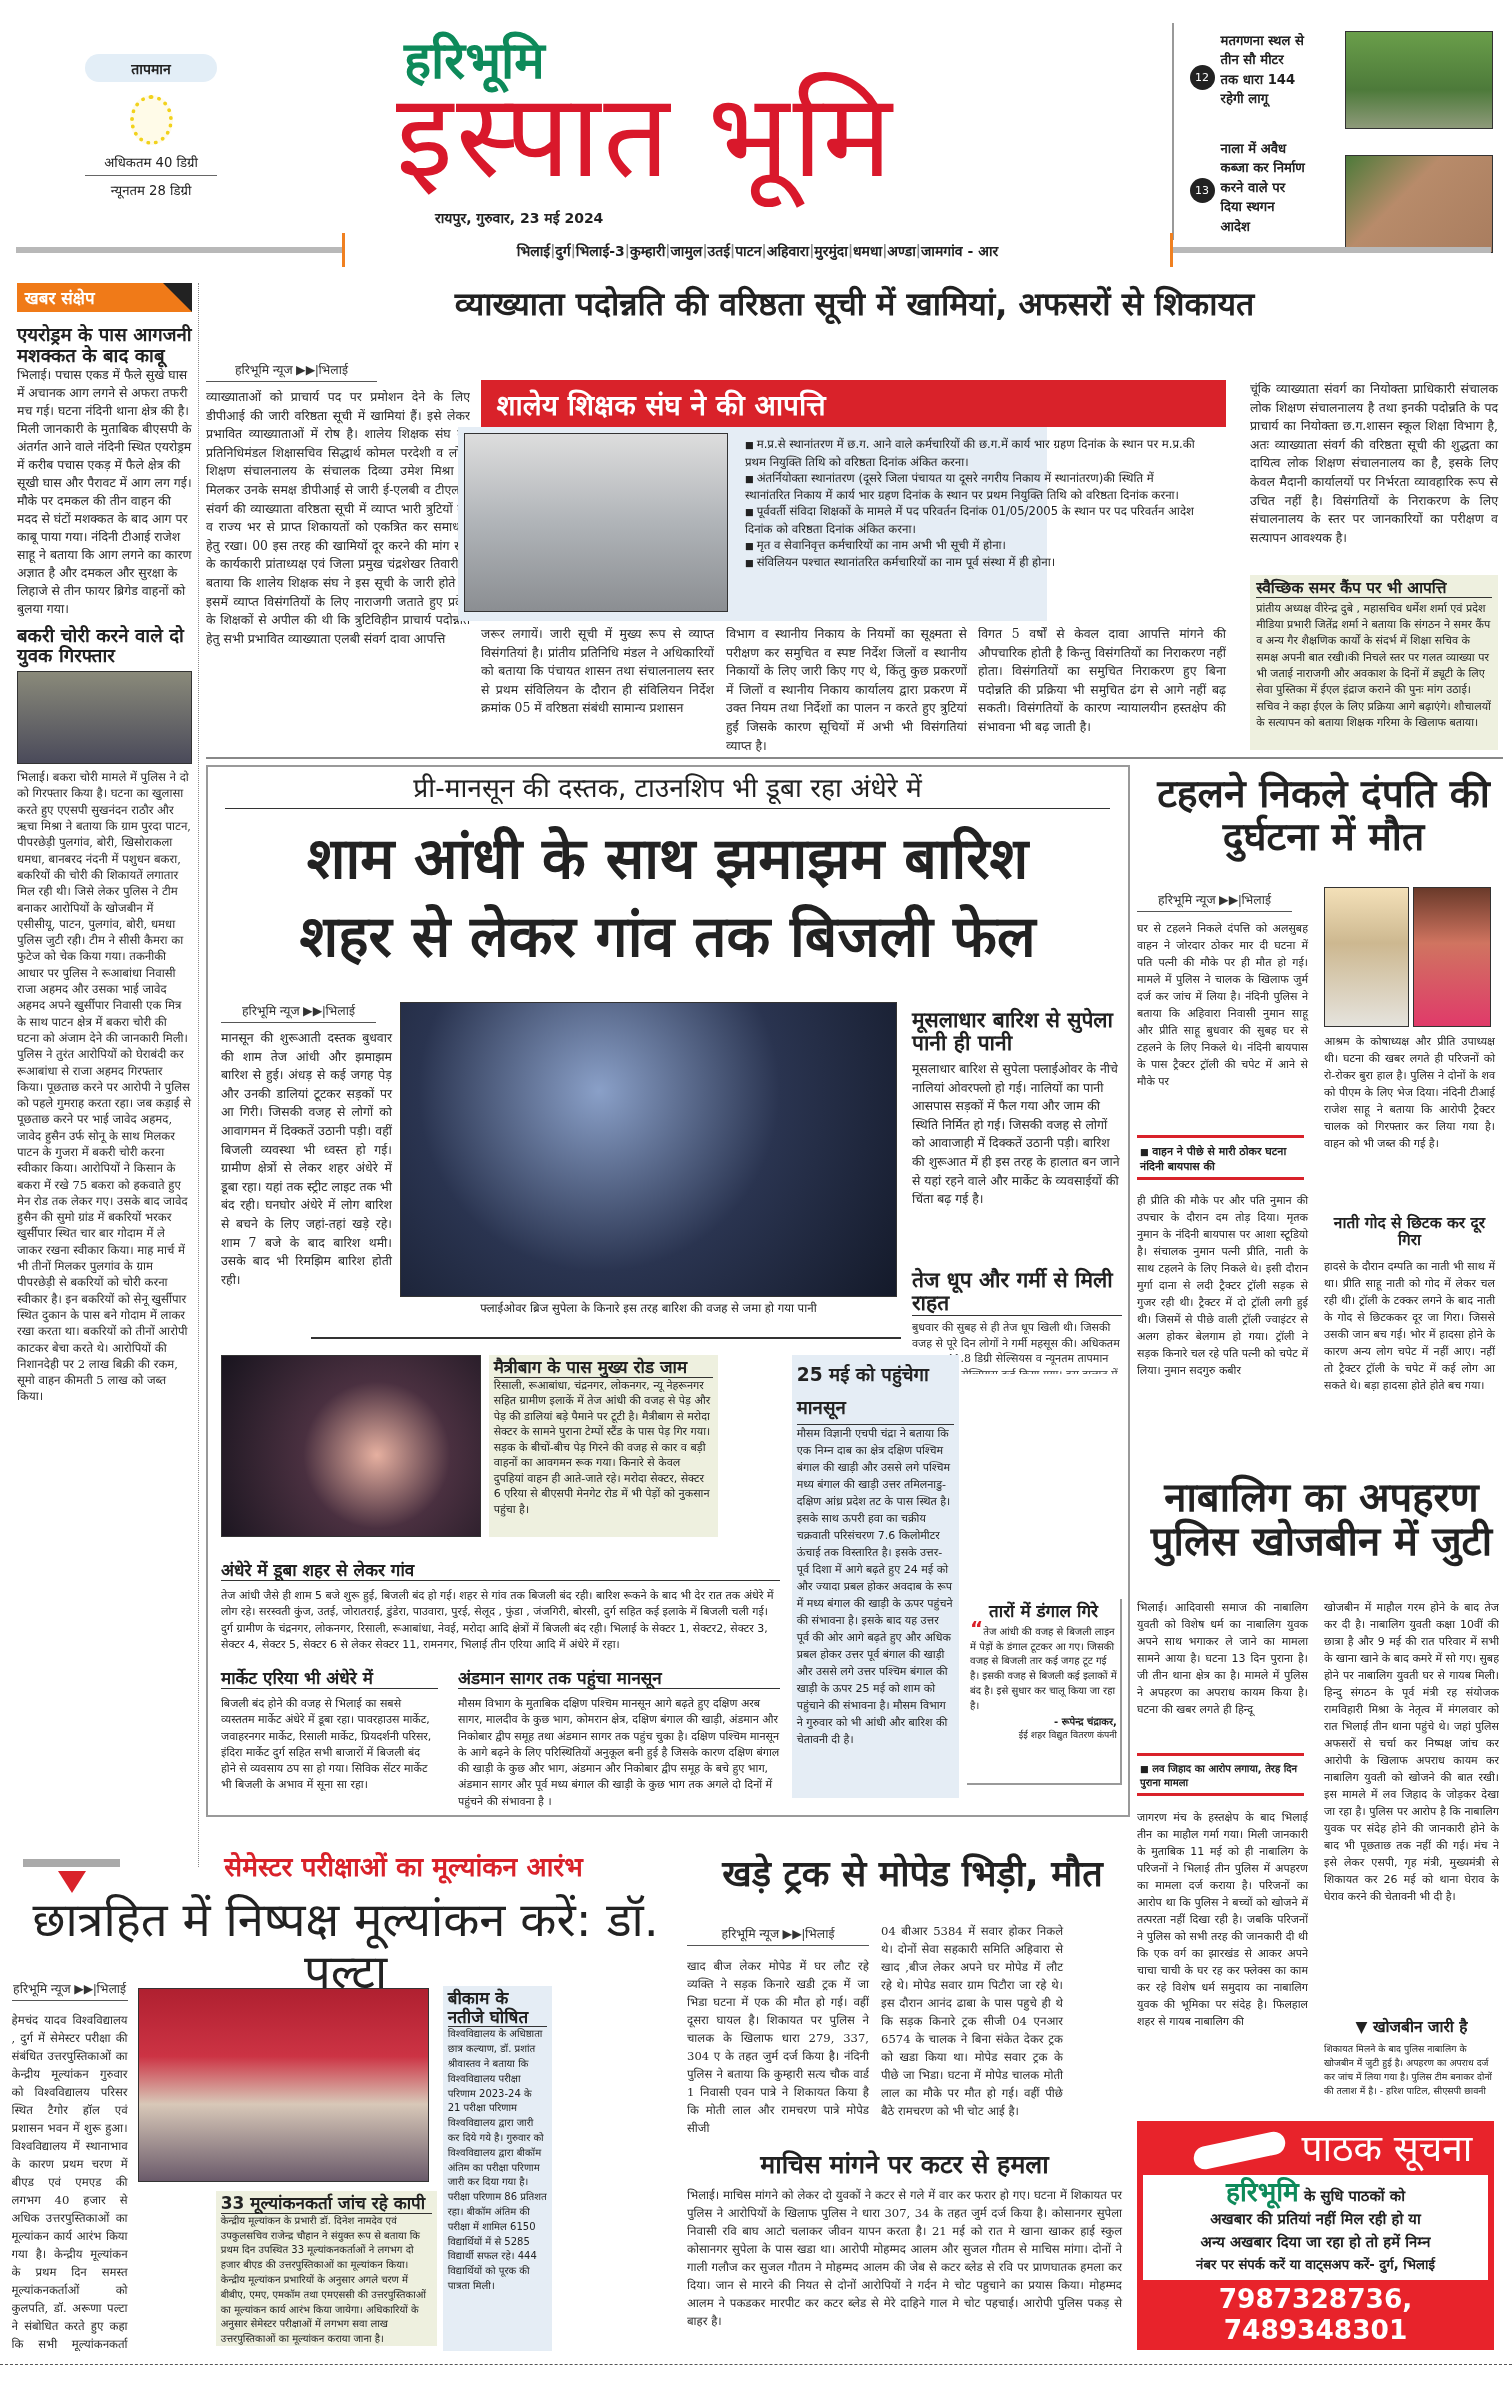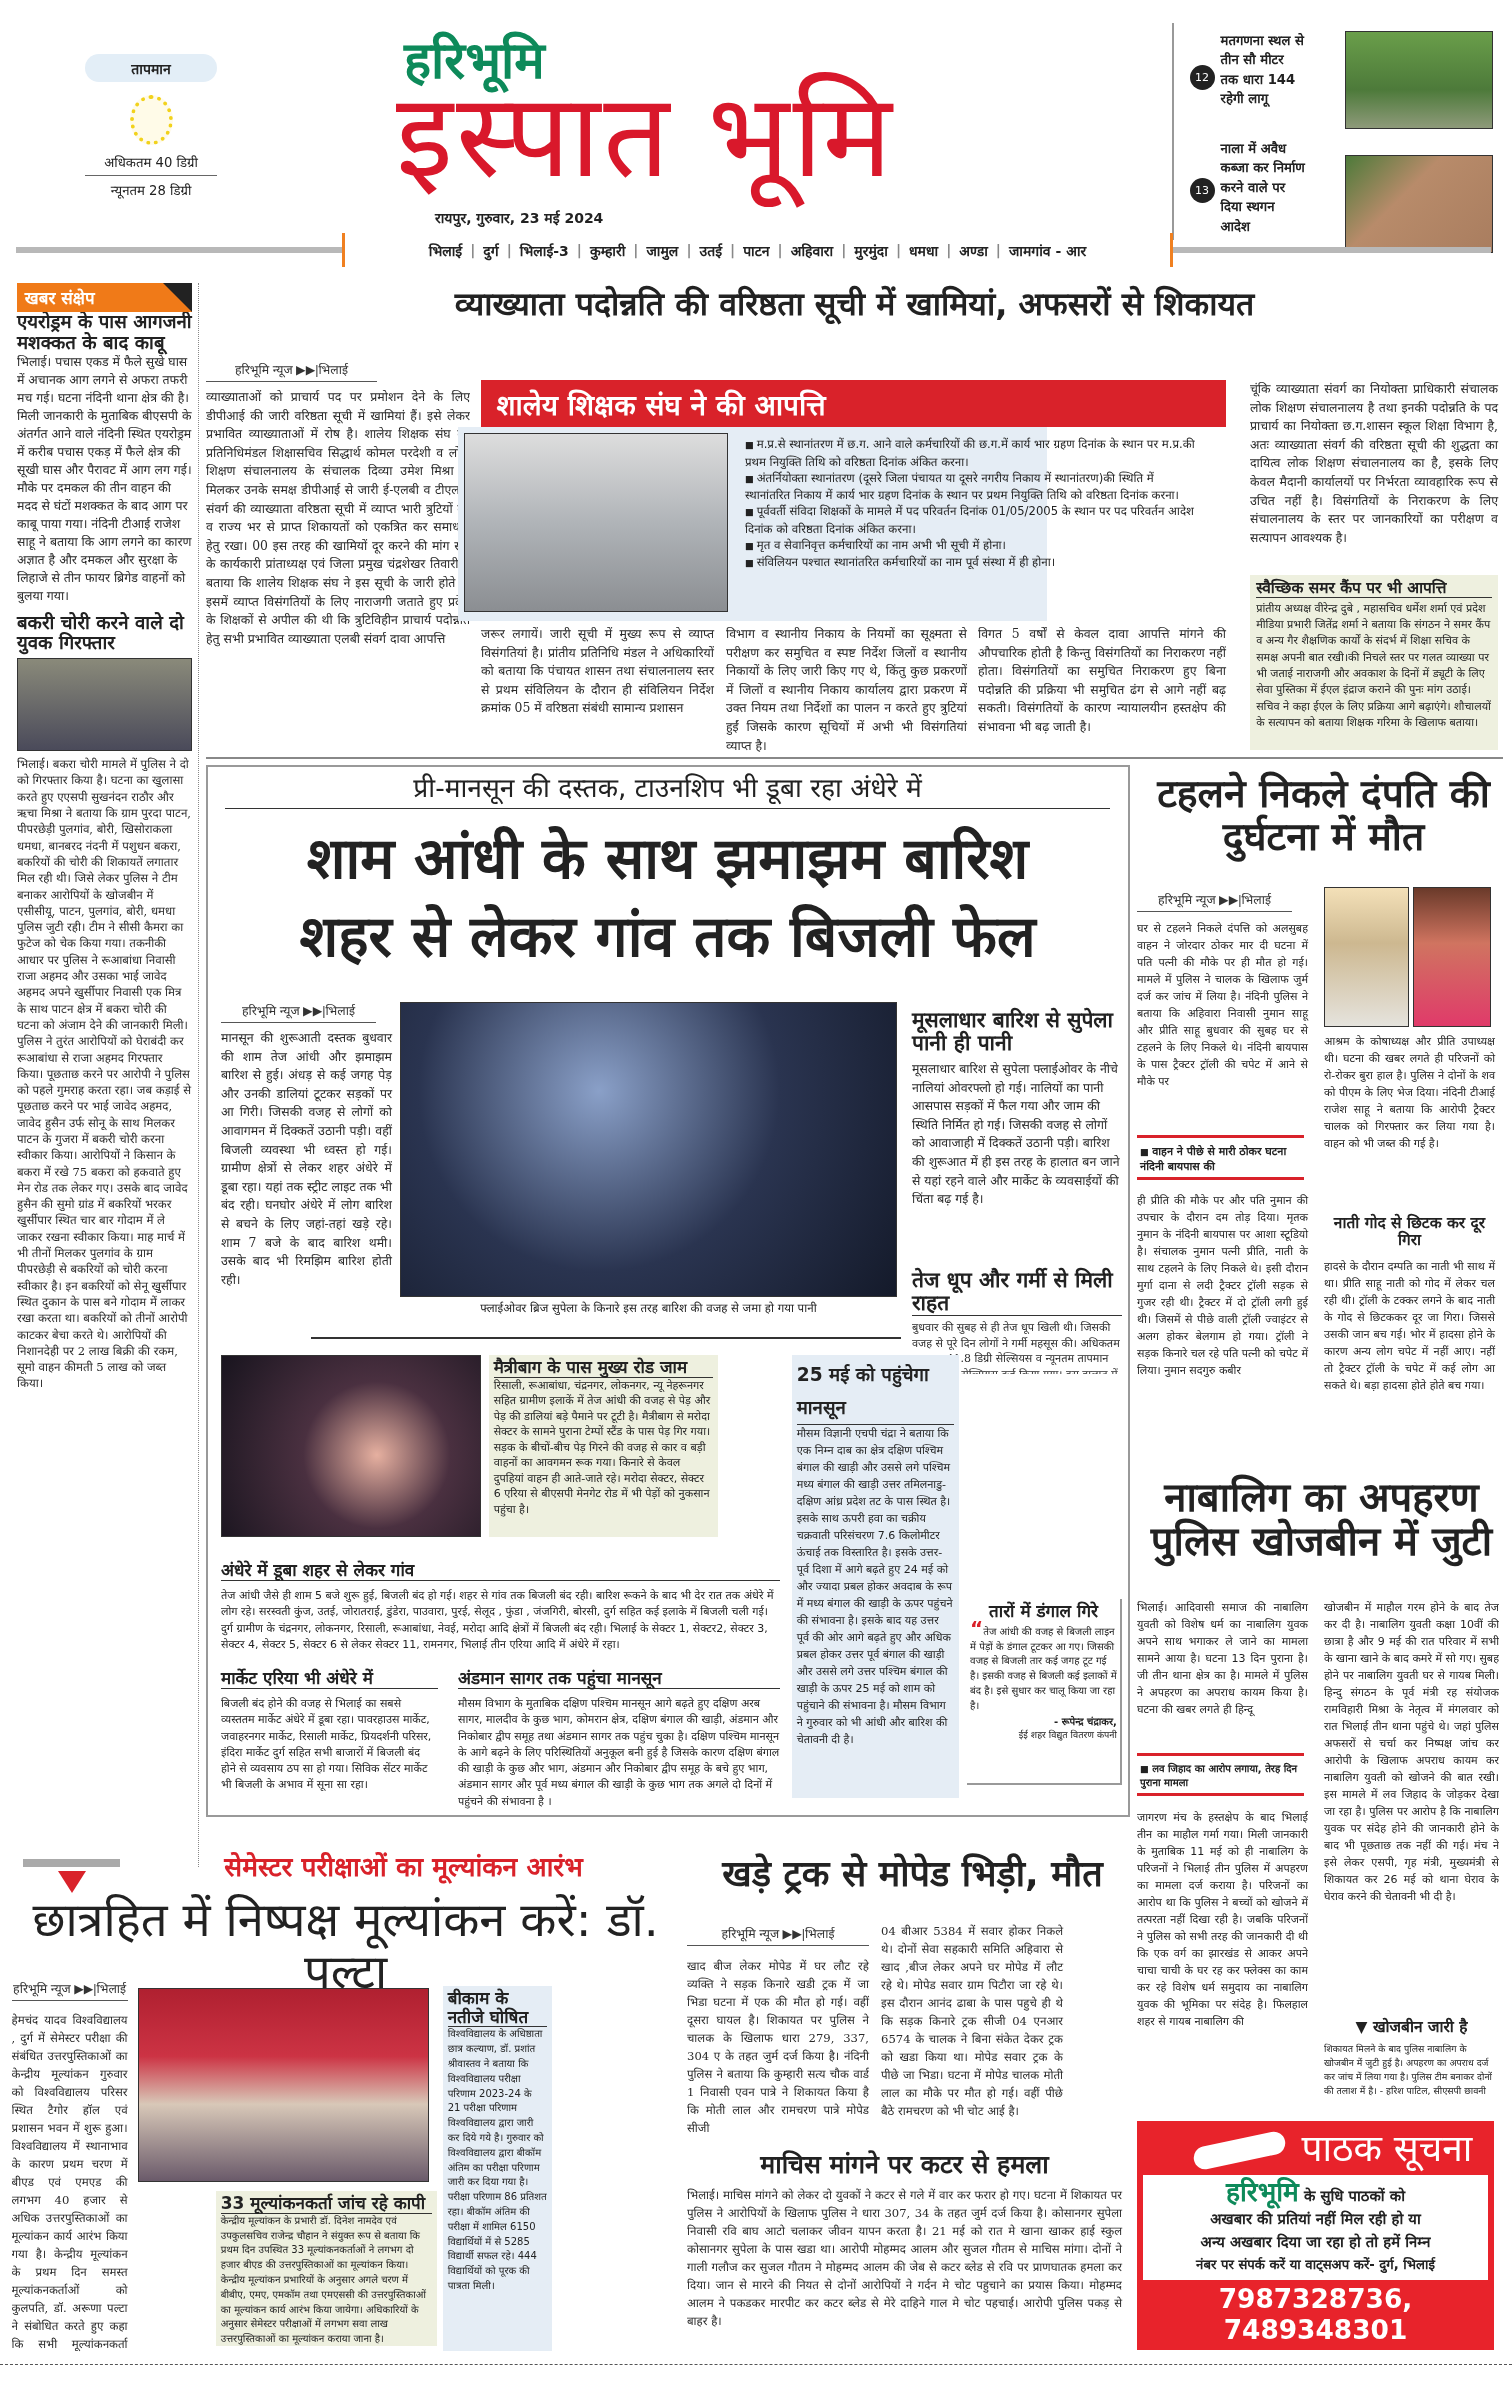--- a/index.html
+++ b/index.html
@@ -35,21 +35,21 @@
     <div style="position:absolute;left:155px;top:0;width:148px;height:98px;background:linear-gradient(#6a9e4a,#4d7a3a 60%,#8e9a7a);border:0.8px solid #333"></div>
   </div>
   <div style="position:absolute;left:15.5px;top:116px;width:318px;height:101px">
     <span style="position:absolute;left:0;top:39px;width:25px;height:25px;border-radius:50%;background:#222;color:#fff;font-size:11px;text-align:center;line-height:25px">13</span>
     <div style="position:absolute;left:31px;top:0;width:85px;font-size:13.2px;line-height:19.4px;font-weight:bold">नाला में अवैध कब्जा कर निर्माण करने वाले पर दिया स्थगन आदेश</div>
     <div style="position:absolute;left:155px;top:15.5px;width:148px;height:98px;background:linear-gradient(135deg,#4d7a3a,#b88b6a 40%,#a97d5f);border:0.8px solid #333"></div>
   </div>
 </div>
 
 <div class="abs" style="left:15.5px;top:247px;width:1475px;height:6.2px;background:#b8b8b8"></div>
-<div class="abs" style="left:342px;top:233px;width:831px;height:34px;background:#fff;border-left:3.1px solid #f08020;border-right:3.1px solid #f08020;display:flex;align-items:center;justify-content:center;gap:8px;font-size:14px;font-weight:bold">
+<div class="abs" style="left:342px;top:233px;width:831px;height:34px;background:#fff;border-left:3.1px solid #f08020;border-right:3.1px solid #f08020;display:flex;align-items:center;justify-content:center;gap:0;font-size:14px;font-weight:bold">
 <span>भिलाई</span>
     <span style="color: rgb(136, 136, 136);"> | </span>
     <span>दुर्ग</span>
     <span style="color: rgb(136, 136, 136);"> | </span>
     <span>भिलाई-3</span>
     <span style="color: rgb(136, 136, 136);"> | </span>
     <span>कुम्हारी</span>
     <span style="color: rgb(136, 136, 136);"> | </span>
     <span>जामुल</span>
     <span style="color: rgb(136, 136, 136);"> | </span>
@@ -64,21 +64,21 @@
     <span>धमधा</span>
     <span style="color: rgb(136, 136, 136);"> | </span>
     <span>अण्डा</span>
     <span style="color: rgb(136, 136, 136);"> | </span>
     <span>जामगांव - आर</span>
   </div>
 
 <div class="abs" style="left:17px;top:283px;width:175px">
   <div style="background:#f07a18;color:#fff;font-size:17px;font-weight:bold;padding:3.1px 7.8px;position:relative"><span>खबर संक्षेप</span><span style="position:absolute;right:0;top:0;border-top:29.5px solid #222;border-left:29.5px solid transparent"></span></div>
   <div>
-    <div class="hd" style="font-size:18.6px;margin-top:0">एयरोड्रम के पास आगजनी मशक्कत के बाद काबू</div>
+    <div class="hd" style="font-size:18.6px;margin-top:13px">एयरोड्रम के पास आगजनी मशक्कत के बाद काबू</div>
     <div class="txt" style="font-size:12.4px;line-height:18px;text-align:left">भिलाई। पचास एकड में फैले सुखे घास में अचानक आग लगने से अफरा तफरी मच गई। घटना नंदिनी थाना क्षेत्र की है। मिली जानकारी के मुताबिक बीएसपी के अंतर्गत आने वाले नंदिनी स्थित एयरोड्रम में करीब पचास एकड़ में फैले क्षेत्र की सूखी घास और पैरावट में आग लग गई। मौके पर दमकल की तीन वाहन की मदद से घंटों मशक्कत के बाद आग पर काबू पाया गया। नंदिनी टीआई राजेश साहू ने बताया कि आग लगने का कारण अज्ञात है और दमकल और सुरक्षा के लिहाजे से तीन फायर ब्रिगेड वाहनों को बुलया गया।</div>
   </div>
   <div>
     <div class="hd" style="font-size:18.6px;margin-top:7.8px">बकरी चोरी करने वाले दो युवक गिरफ्तार</div>
     <div class="photo" style="height:93px;margin:4.7px 0;background:linear-gradient(#8a8a7a,#4a4a5a)"></div>
     <div class="txt" style="font-size:11.6px;line-height:16.3px;text-align:left;height:1002px;overflow:hidden">भिलाई। बकरा चोरी मामले में पुलिस ने दो को गिरफ्तार किया है। घटना का खुलासा करते हुए एएसपी सुखनंदन राठौर और ऋचा मिश्रा ने बताया कि ग्राम पुरदा पाटन, पीपरछेड़ी पुलगांव, बोरी, खिसोराकला धमधा, बानबरद नंदनी में पशुधन बकरा, बकरियों की चोरी की शिकायतें लगातार मिल रही थी। जिसे लेकर पुलिस ने टीम बनाकर आरोपियों के खोजबीन में एसीसीयू, पाटन, पुलगांव, बोरी, धमधा पुलिस जुटी रही। टीम ने सीसी कैमरा का फुटेज को चेक किया गया। तकनीकी आधार पर पुलिस ने रूआबांधा निवासी राजा अहमद और उसका भाई जावेद अहमद अपने खुर्सीपार निवासी एक मित्र के साथ पाटन क्षेत्र में बकरा चोरी की घटना को अंजाम देने की जानकारी मिली। पुलिस ने तुरंत आरोपियों को घेराबंदी कर रूआबांधा से राजा अहमद गिरफ्तार किया। पूछताछ करने पर आरोपी ने पुलिस को पहले गुमराह करता रहा। जब कड़ाई से पूछताछ करने पर भाई जावेद अहमद, जावेद हुसैन उर्फ सोनू के साथ मिलकर पाटन के गुजरा में बकरी चोरी करना स्वीकार किया। आरोपियों ने किसान के बकरा में रखे 75 बकरा को हकवाते हुए मेन रोड तक लेकर गए। उसके बाद जावेद हुसैन की सुमो ग्रांड में बकरियों भरकर खुर्सीपार स्थित चार बार गोदाम में ले जाकर रखना स्वीकार किया। माह मार्च में भी तीनों मिलकर पुलगांव के ग्राम पीपरछेड़ी से बकरियों को चोरी करना स्वीकार है। इन बकरियों को सेनू खुर्सीपार स्थित दुकान के पास बने गोदाम में लाकर रखा करता था। बकरियों को तीनों आरोपी काटकर बेचा करते थे। आरोपियों की निशानदेही पर 2 लाख बिक्री की रकम, सूमो वाहन कीमती 5 लाख को जब्त किया।</div>
   </div>
 </div>
 <div class="abs" style="left:198px;top:283px;width:0;height:1584px;border-left:1.6px dotted #888"></div>
 

